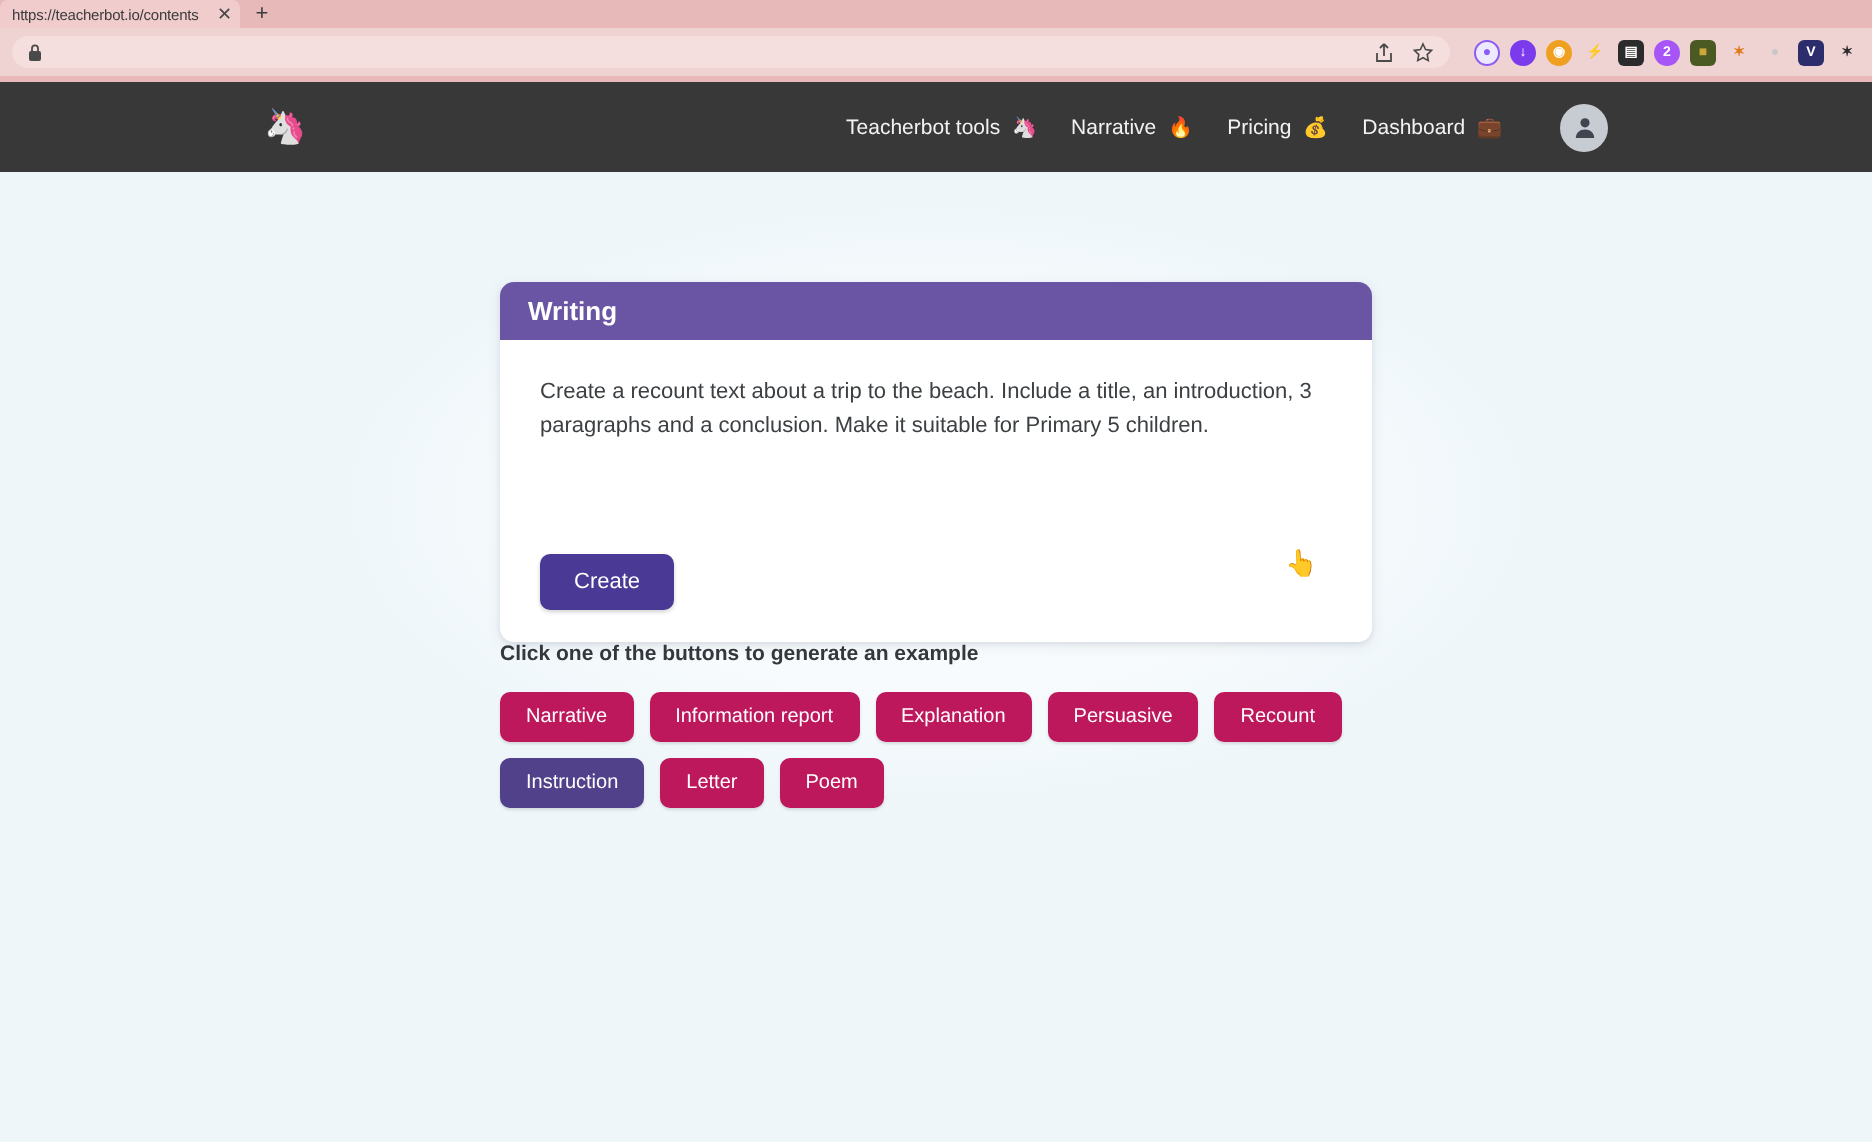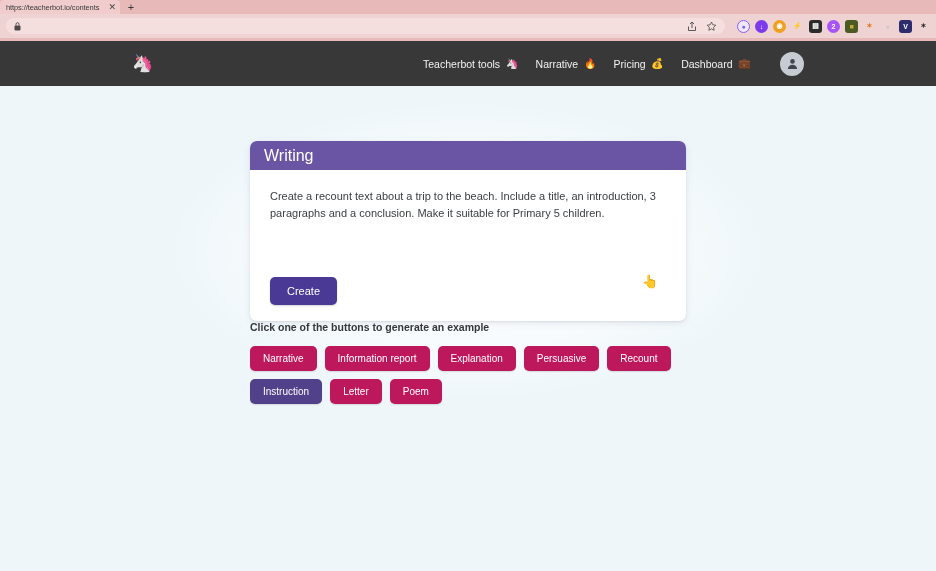--- a/index.html
+++ b/index.html
@@ -98,21 +98,21 @@
 
   .card {
     width: 436px; border-radius: 7px; overflow: hidden;
     background: #ffffff;
     box-shadow: 0 2px 7px rgba(90,100,120,0.13), 0 1px 2px rgba(90,100,120,0.10);
   }
   .card-header {
     background: #6a55a4; height: 29px;
     display: flex; align-items: center; padding: 0 14px;
   }
-  .card-header-title { font-size: 16px; color: #ffffff; font-weight: 400; text-align: center; }
+  .card-header-title { font-size: 13px; color: #ffffff; font-weight: 700; text-align: center; }
   .card-body { padding: 18px 20px 16px 20px; min-height: 151px;
                display: flex; flex-direction: column; }
   .prompt {
     font-size: 11px; line-height: 1.52; color: #3c4043;
     max-width: 392px;
   }
   .card-actions { margin-top: auto; display: flex; justify-content: flex-start;
                   padding-top: 14px; position: relative; }
   .create-btn {
     background: #4a3a96; color: #fff; border: none;

